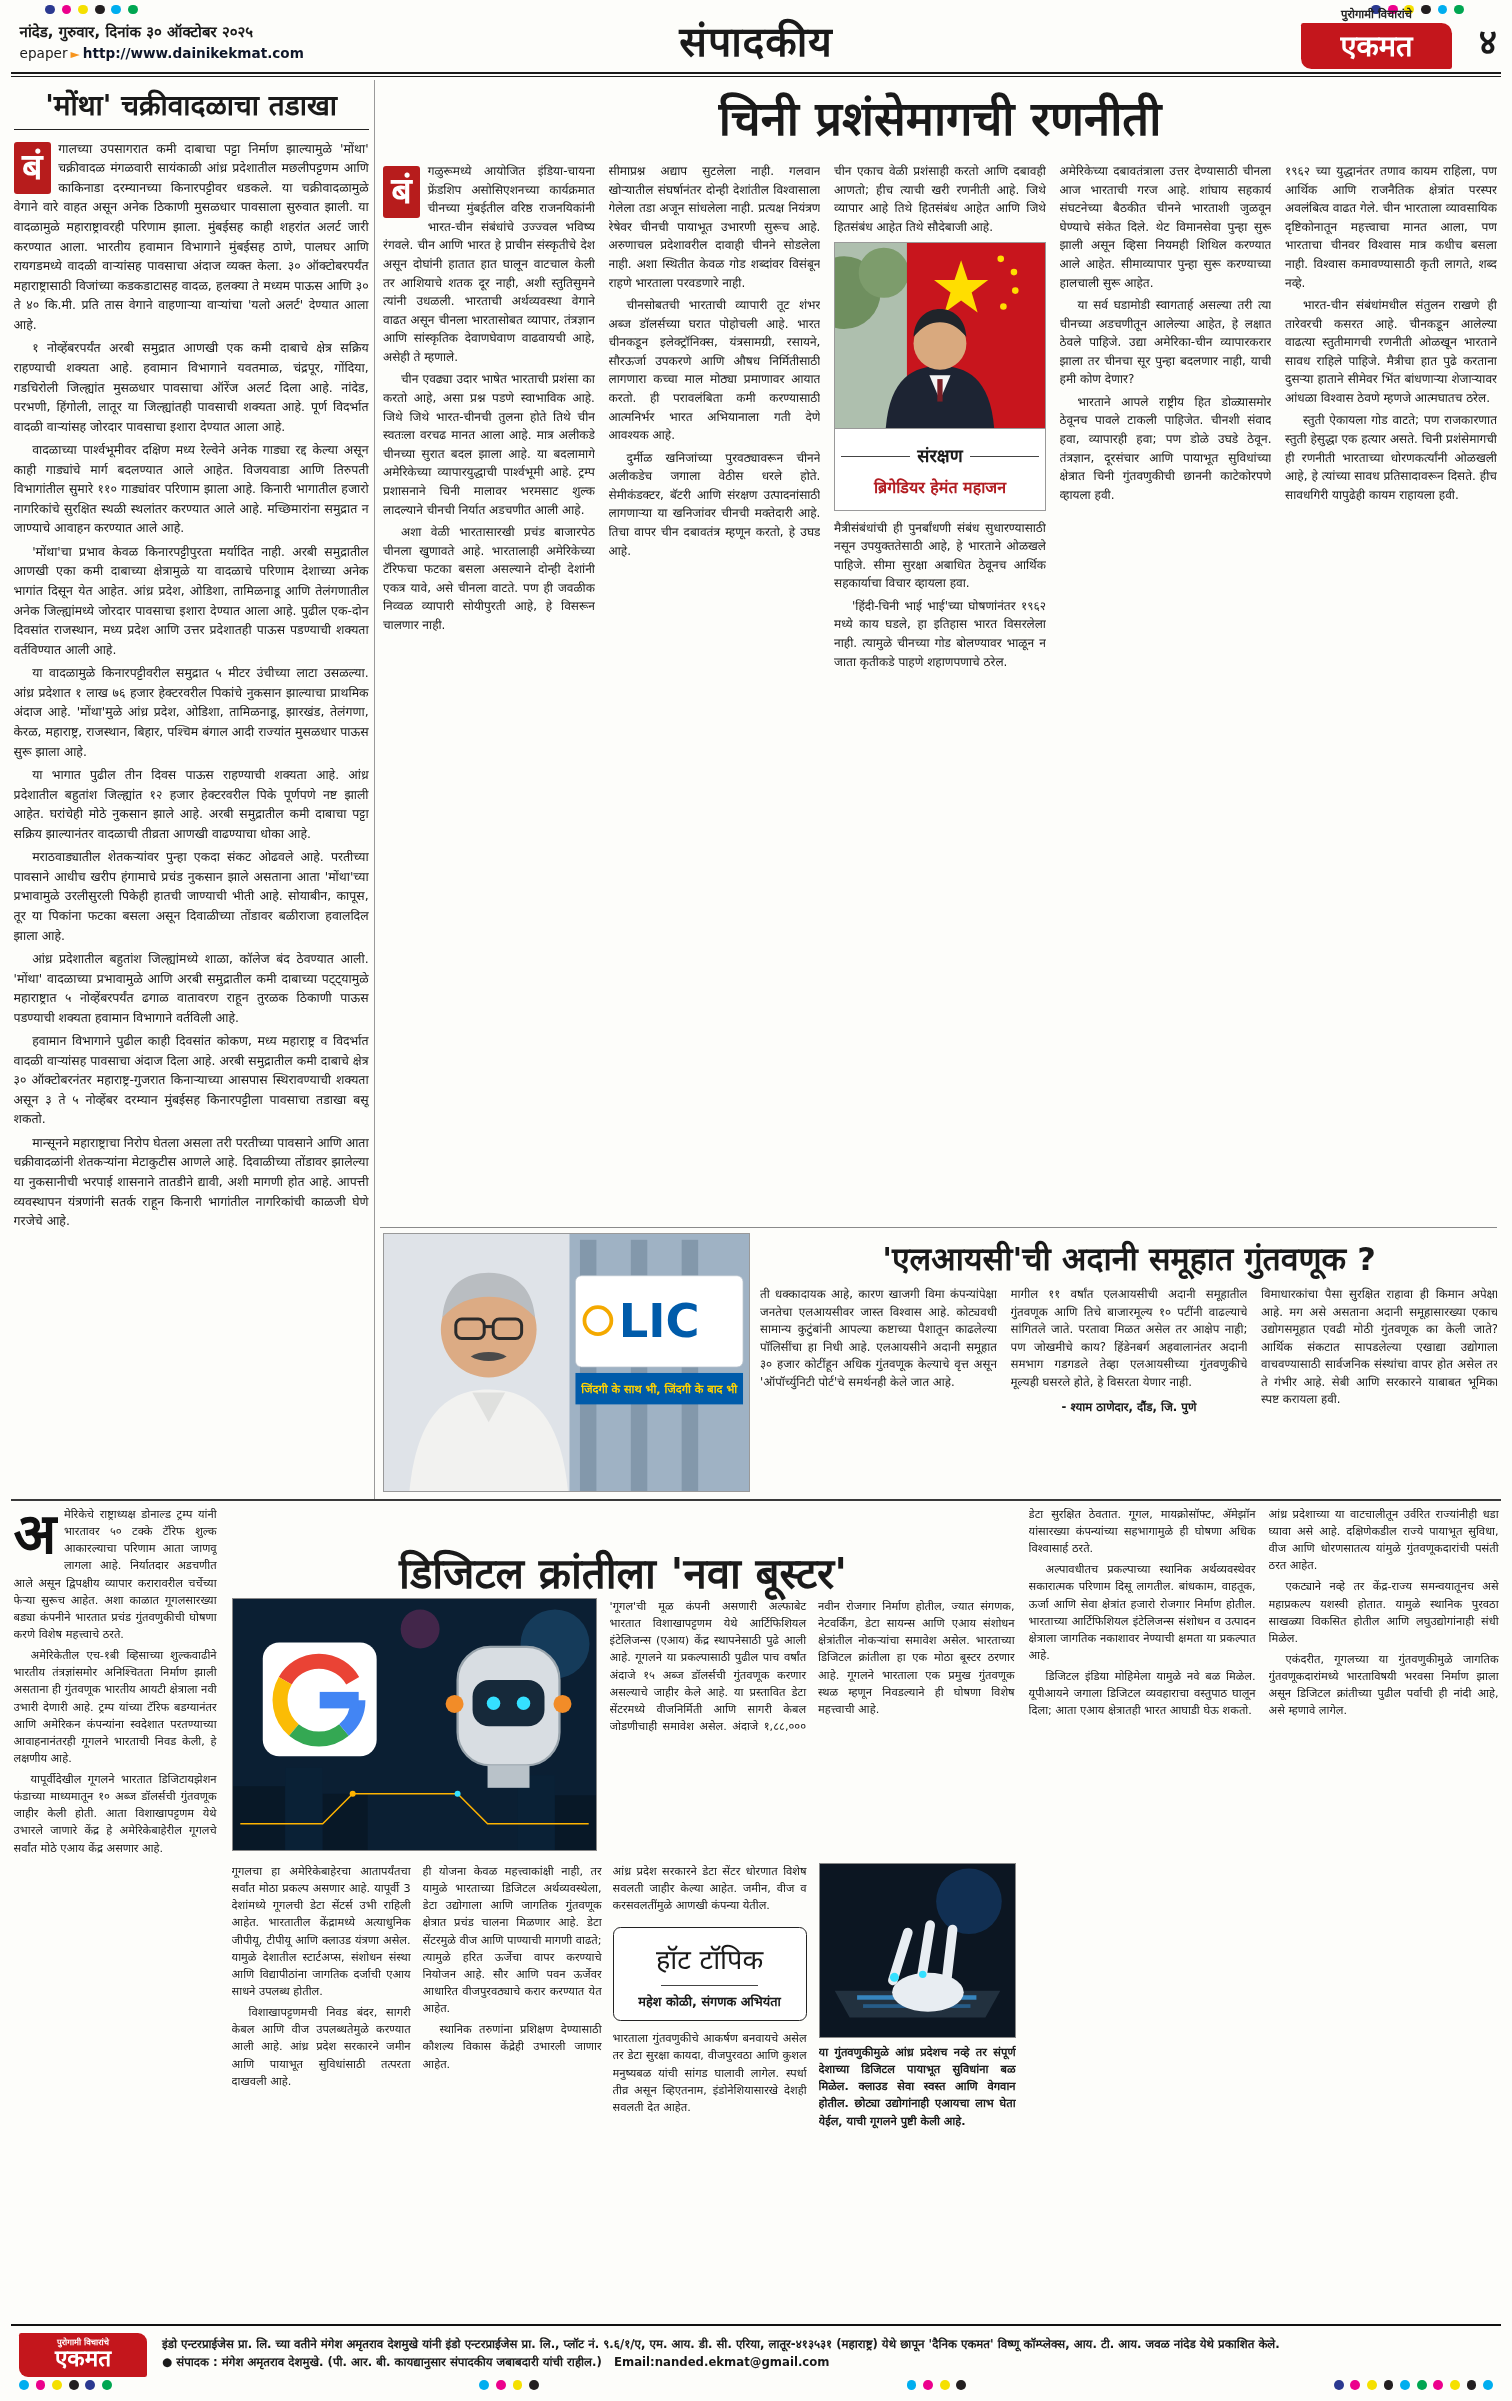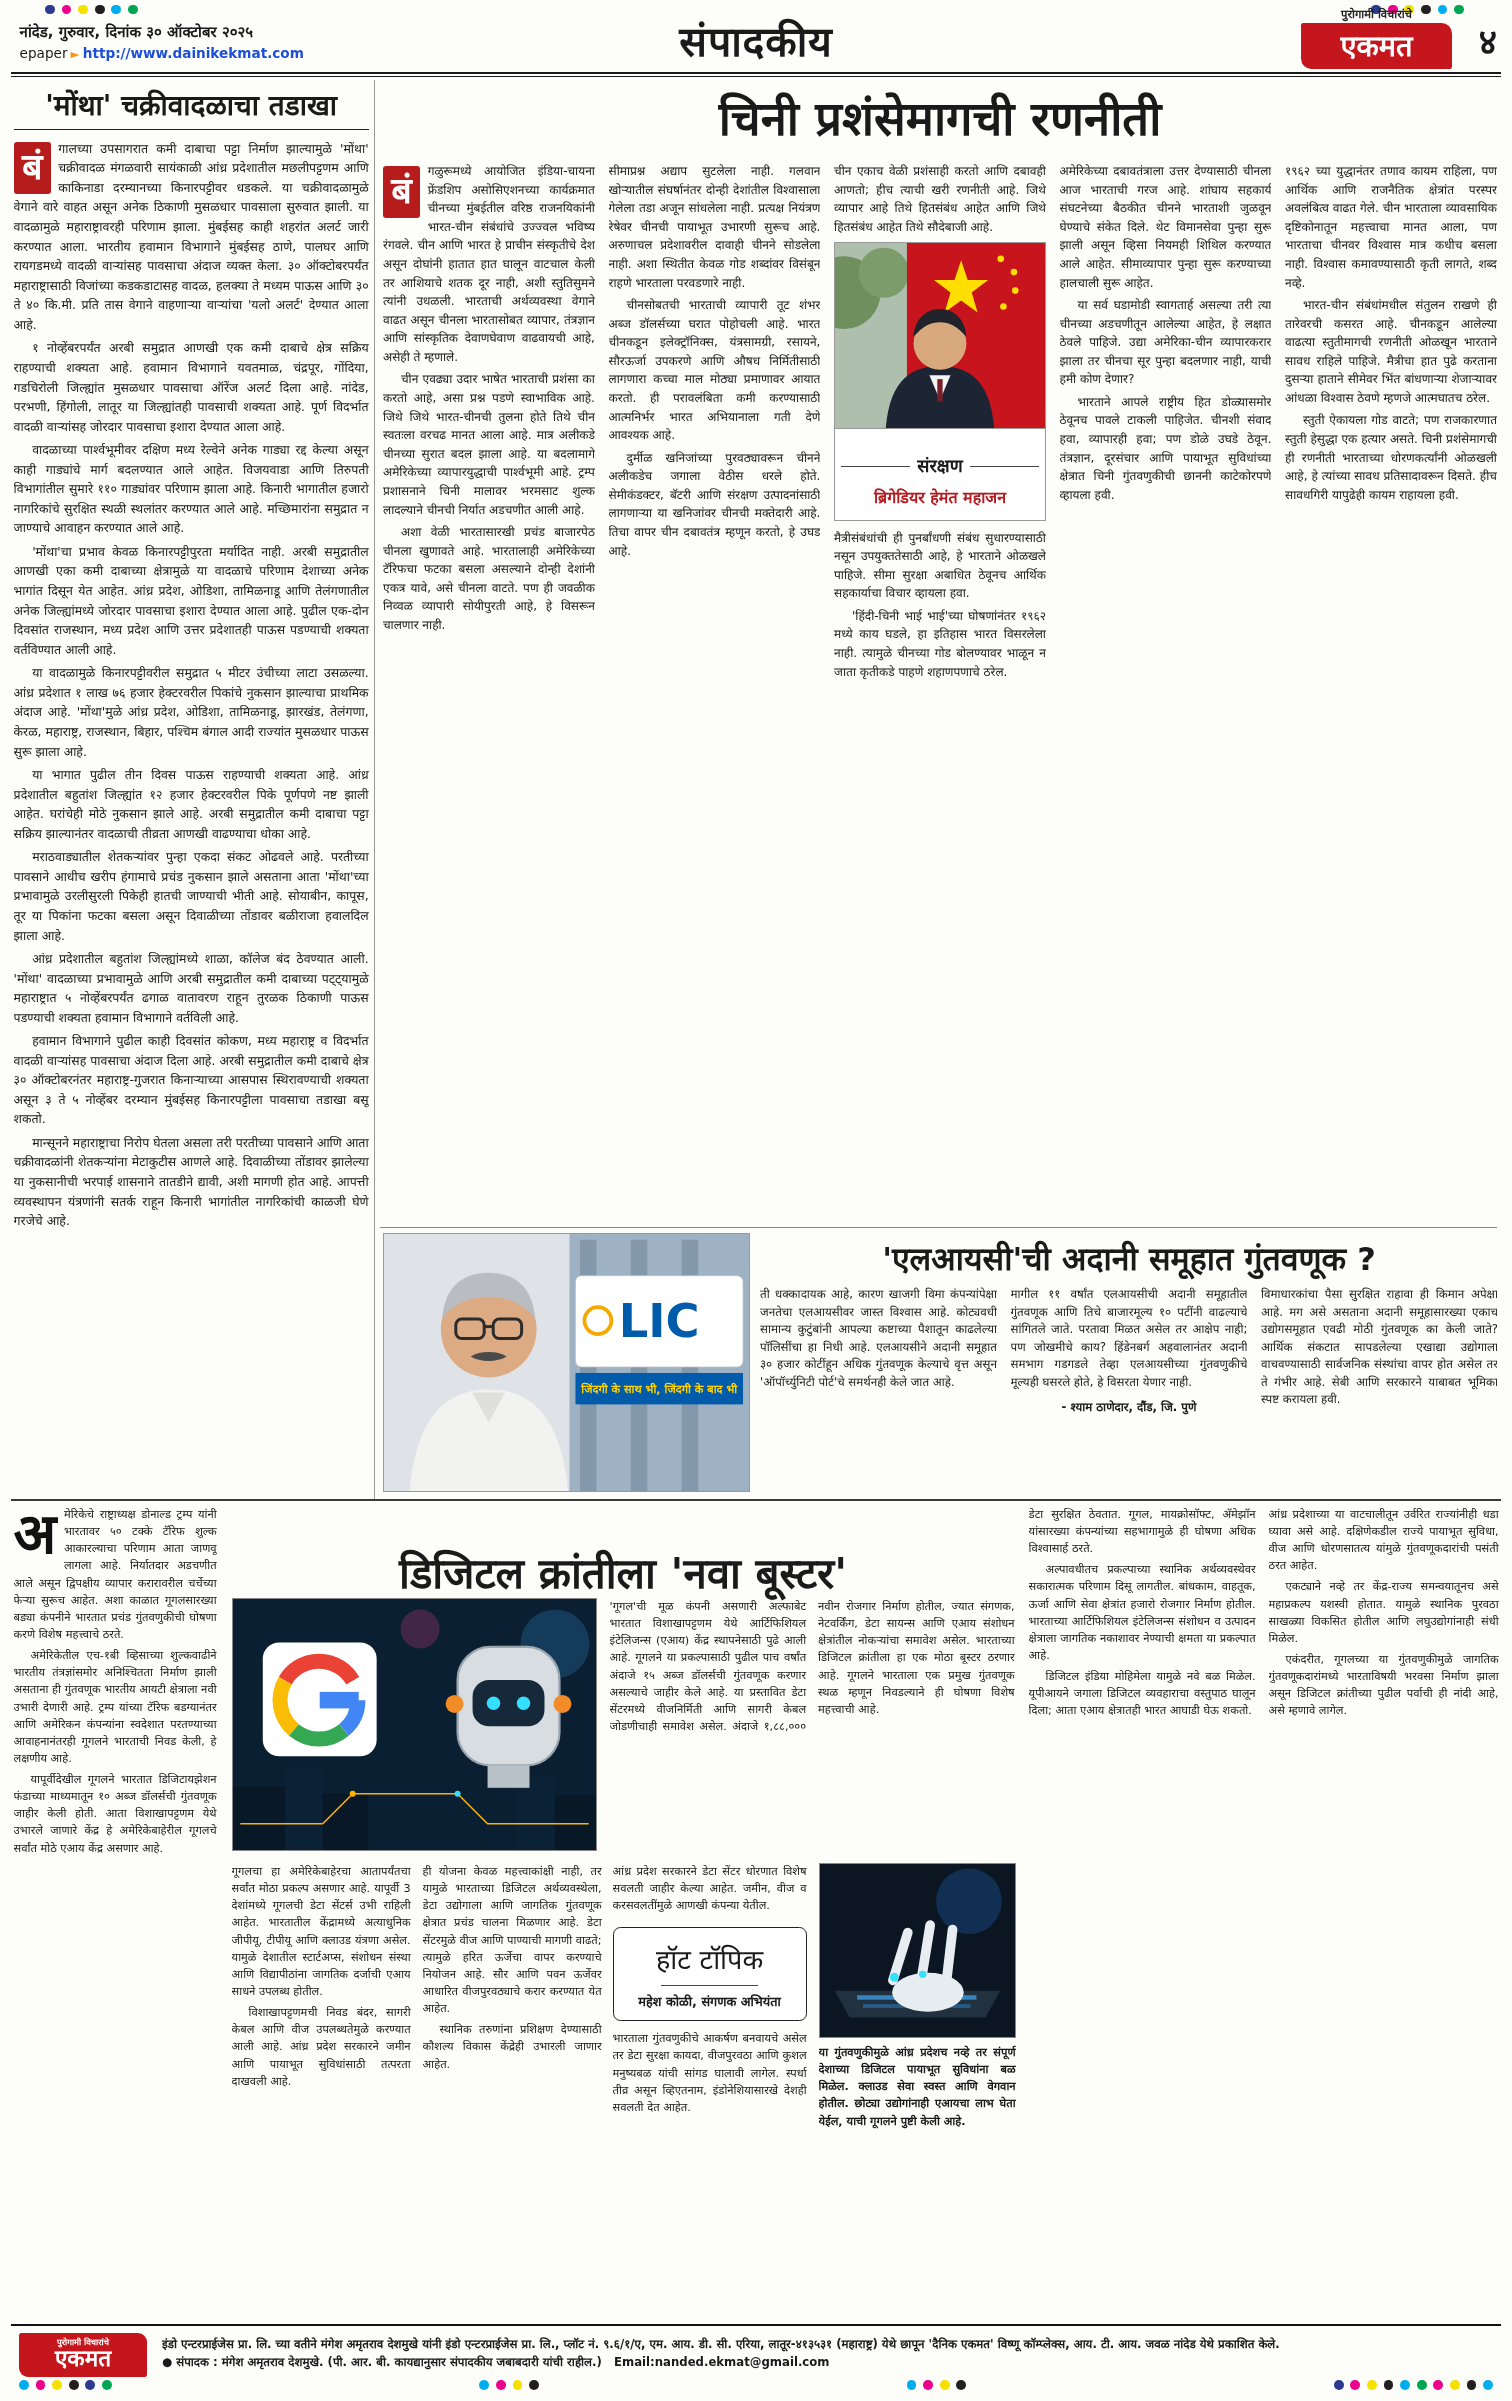--- a/index.html
+++ b/index.html
@@ -9,21 +9,21 @@
 
   
   .dots { position:absolute; display:flex; gap:6.8px; }
   .dots i { width:9.8px; height:9.8px; border-radius:50%; display:block; }
   .d1{background:#2b3990}.d2{background:#ec008c}.d3{background:#f5e000}.d4{background:#231f20}.d5{background:#00aeef}.d6{background:#00a651}
   .dots-tl { left:45px; top:4.5px; }
   .dots-tr { right:48px; top:4.5px; }
   .dateline { position:absolute; left:19.6px; top:21px; font-size:15px; font-weight:bold; }
   .epaper { position:absolute; left:19.6px; top:45px; font-size:13.6px; }
   .epaper .arrow { color:#f7941d; font-size:12px; padding:0 3px; }
-  .epaper a { color:#1d4ed8; text-decoration:none; font-weight:bold; }
+  .epaper a { color:#0f172a; text-decoration:none; font-weight:bold; }
   .page-title { position:absolute; left:0; right:0; top:12px; text-align:center; font-size:41px; font-weight:bold; letter-spacing:0.8px; }
   .mast { position:absolute; right:60px; top:6px; width:151px; text-align:center; }
   .mast-small { font-size:11.3px; font-weight:bold; color:#222; }
   .mast-box { margin-top:1.5px; background:#c4161c; color:#fff; font-size:29px; font-weight:bold; padding:2.3px 7.5px 5.3px; border-radius:2.3px 10.5px 2.3px 10.5px; }
   .page-num { position:absolute; right:15px; top:16.6px; font-size:35px; font-weight:bold; }
   .header-rule { position:absolute; left:11.3px; right:11.3px; top:72px; height:4.5px; border-top:2.3px solid #1a1a1a; border-bottom:0.8px solid #1a1a1a; }
 
   
   .vrule1 { position:absolute; left:374px; top:80px; width:0.8px; height:1419px; background:#9a9a9a; }
   .hrule-a3 { position:absolute; left:380px; top:1227px; width:1117px; height:0.8px; background:#8a8a8a; }
@@ -43,21 +43,21 @@
   .a1-rule { border-top:1.5px solid #222; margin:3px 0 9px; }
   .a1-body { font-size:12.4px; line-height:1.58; height:1333px; }
 
   
   .a2 { position:absolute; left:383px; top:80px; width:1114px; height:1146px; overflow:hidden; }
   .a2-head { text-align:center; font-size:47px; font-weight:bold; margin:4.5px 0 13.6px; }
   .a2-cols { display:flex; gap:13.6px; height:1051px; overflow:hidden; }
   .a2-cols .col { flex:1; font-size:12px; line-height:1.55; text-align:justify; overflow:hidden; }
   .a2-fig { margin:6px 0 7.5px; }
   .a2-fig svg { display:block; width:100%; height:187px; border:0.8px solid #999; }
-  .capbox { border:0.8px solid #999; border-top:none; padding:23px 6px 9px; text-align:center; background:#fff; }
+  .capbox { border:0.8px solid #999; border-top:none; padding:13px 6px 9px; text-align:center; background:#fff; }
   .cap-label-row { display:flex; align-items:center; gap:7.5px; }
   .cap-label-row::before, .cap-label-row::after { content:""; flex:1; border-top:1.5px solid #444; }
   .cap-label { font-size:18px; font-weight:bold; }
   .cap-name { margin-top:6px; color:#b21d22; font-size:16px; font-weight:bold; }
 
   
   .a3 { position:absolute; left:383px; top:1230px; width:1114px; height:265px; overflow:hidden; }
   .a3-photo { position:absolute; left:0; top:3px; width:367px; height:259px; border:0.8px solid #999; }
   .a3-photo svg { display:block; width:100%; height:100%; }
   .a3-head { position:absolute; left:377px; top:6px; width:738px; text-align:center; font-size:32px; font-weight:bold; }

